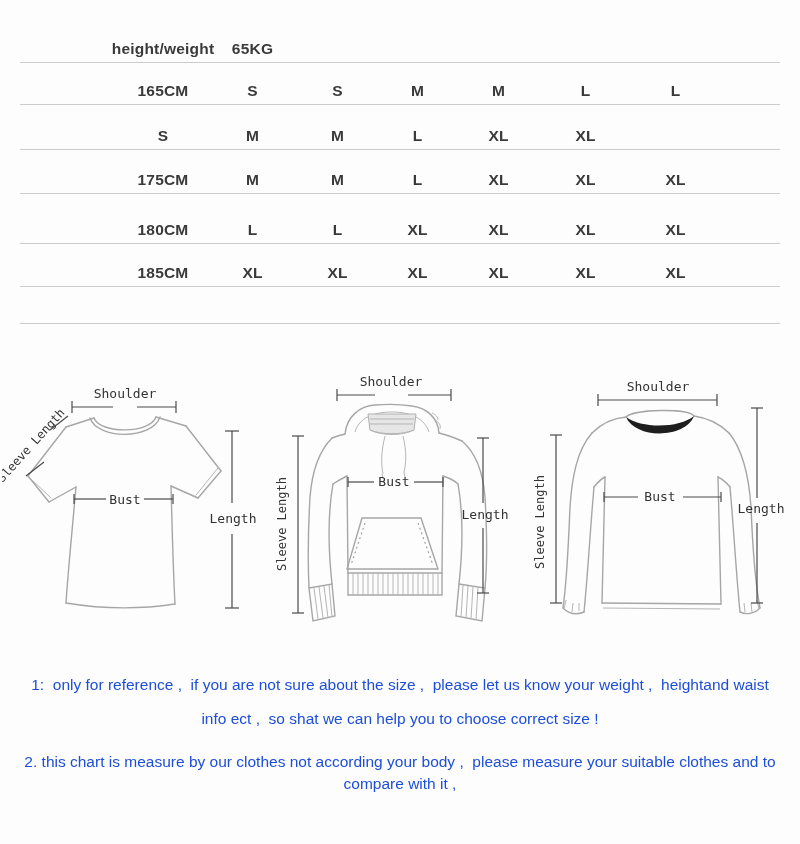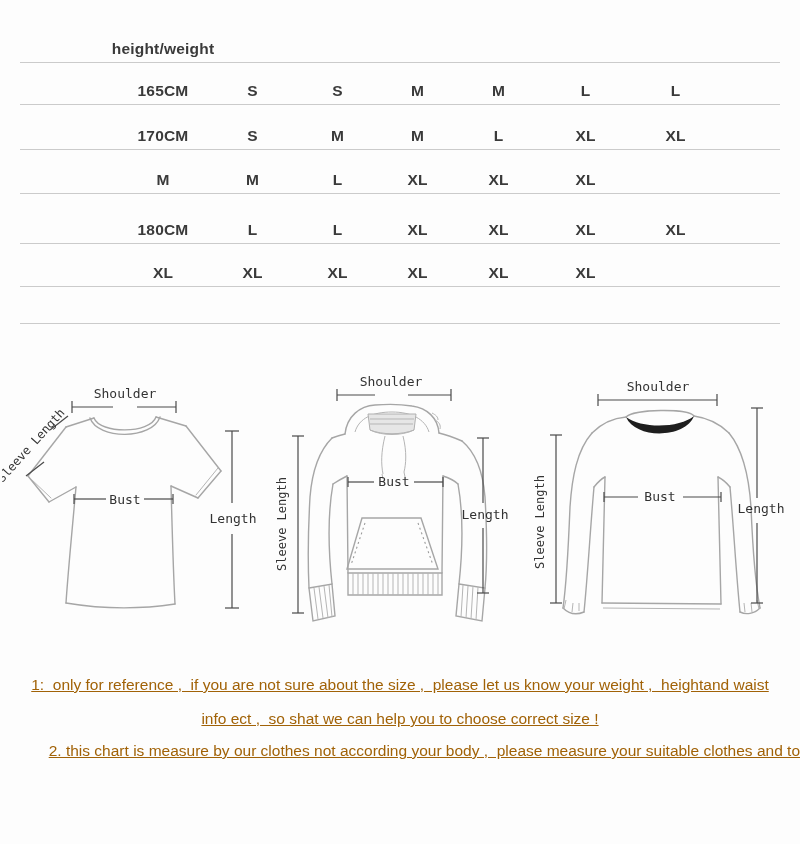--- a/index.html
+++ b/index.html
@@ -37,62 +37,63 @@
     font-family:"DejaVu Sans Mono",monospace;
     font-size:13px;fill:#333333;
   }
   .dlabel-small{
     font-family:"DejaVu Sans Mono",monospace;
     font-size:12px;fill:#333333;
   }
   
   .notes{
     position:absolute;top:676px;left:0;width:800px;
-    text-align:center;color:#a16207;font-size:15.5px;text-decoration:underline;
+    text-align:center;color:#1d4ed8;font-size:15.5px;
   }
   .note-line{line-height:18px;white-space:pre-wrap;}
   .note-line.l1{margin-bottom:16px;}
-  .note-line.l2{margin-bottom:14px;}
-  .note-line.l3{margin-bottom:4px;text-align:right;}
+  .note-line.l2{margin-bottom:25px;}
+  .note-line.l3{margin-bottom:4px;}
 </style>
 </head>
 <body>
 
 <div id="canvas">
 
   <div class="size-table">
     <div class="trow header">
       <div class="tcell"></div>
       <div class="tcell">height/weight</div>
+      <div class="tcell">65KG</div>
     </div>
 
     <div class="trow r1">
       <div class="tcell"></div>
       <div class="tcell">165CM</div>
       <div class="tcell">S</div>
       <div class="tcell">S</div>
       <div class="tcell">M</div>
       <div class="tcell">M</div>
       <div class="tcell">L</div>
       <div class="tcell">L</div>
     </div>
 
     <div class="trow r2">
       <div class="tcell"></div>
-      <div class="tcell">170CM</div>
       <div class="tcell">S</div>
       <div class="tcell">M</div>
       <div class="tcell">M</div>
       <div class="tcell">L</div>
       <div class="tcell">XL</div>
       <div class="tcell">XL</div>
     </div>
 
     <div class="trow r3">
       <div class="tcell"></div>
+      <div class="tcell">175CM</div>
       <div class="tcell">M</div>
       <div class="tcell">M</div>
       <div class="tcell">L</div>
       <div class="tcell">XL</div>
       <div class="tcell">XL</div>
       <div class="tcell">XL</div>
     </div>
 
     <div class="trow r4">
       <div class="tcell"></div>
@@ -100,20 +101,21 @@
       <div class="tcell">L</div>
       <div class="tcell">L</div>
       <div class="tcell">XL</div>
       <div class="tcell">XL</div>
       <div class="tcell">XL</div>
       <div class="tcell">XL</div>
     </div>
 
     <div class="trow r5">
       <div class="tcell"></div>
+      <div class="tcell">185CM</div>
       <div class="tcell">XL</div>
       <div class="tcell">XL</div>
       <div class="tcell">XL</div>
       <div class="tcell">XL</div>
       <div class="tcell">XL</div>
       <div class="tcell">XL</div>
     </div>
 
     <div class="trow empty"></div>
   </div>
@@ -308,15 +310,16 @@
           <path d="M227,151 L227,231"></path>
       </g>
       <text class="dlabel" x="231" y="141" text-anchor="middle">Length</text>
     </svg>
   </div>
 
   <div class="notes">
     <div class="note-line l1">1:  only for reference ,  if you are not sure about the size ,  please let us know your weight ,  heightand waist</div>
     <div class="note-line l2">info ect ,  so shat we can help you to choose correct size !</div>
     <div class="note-line l3">2. this chart is measure by our clothes not according your body ,  please measure your suitable clothes and to</div>
+    <div class="note-line l4">compare with it ,</div>
   </div>
 
 </div>
 
 </body></html>

